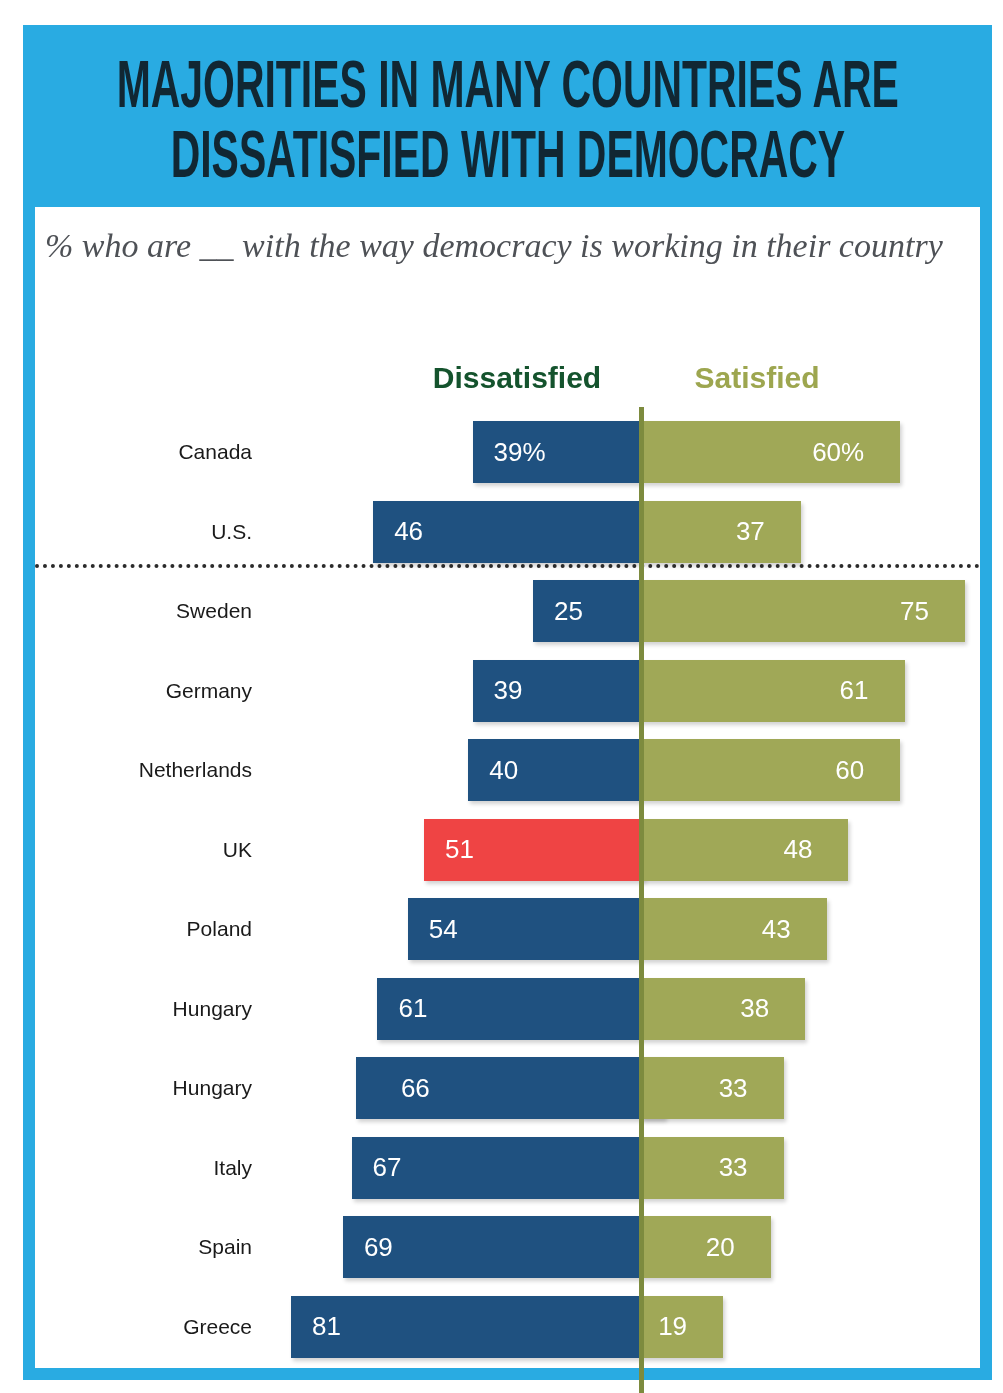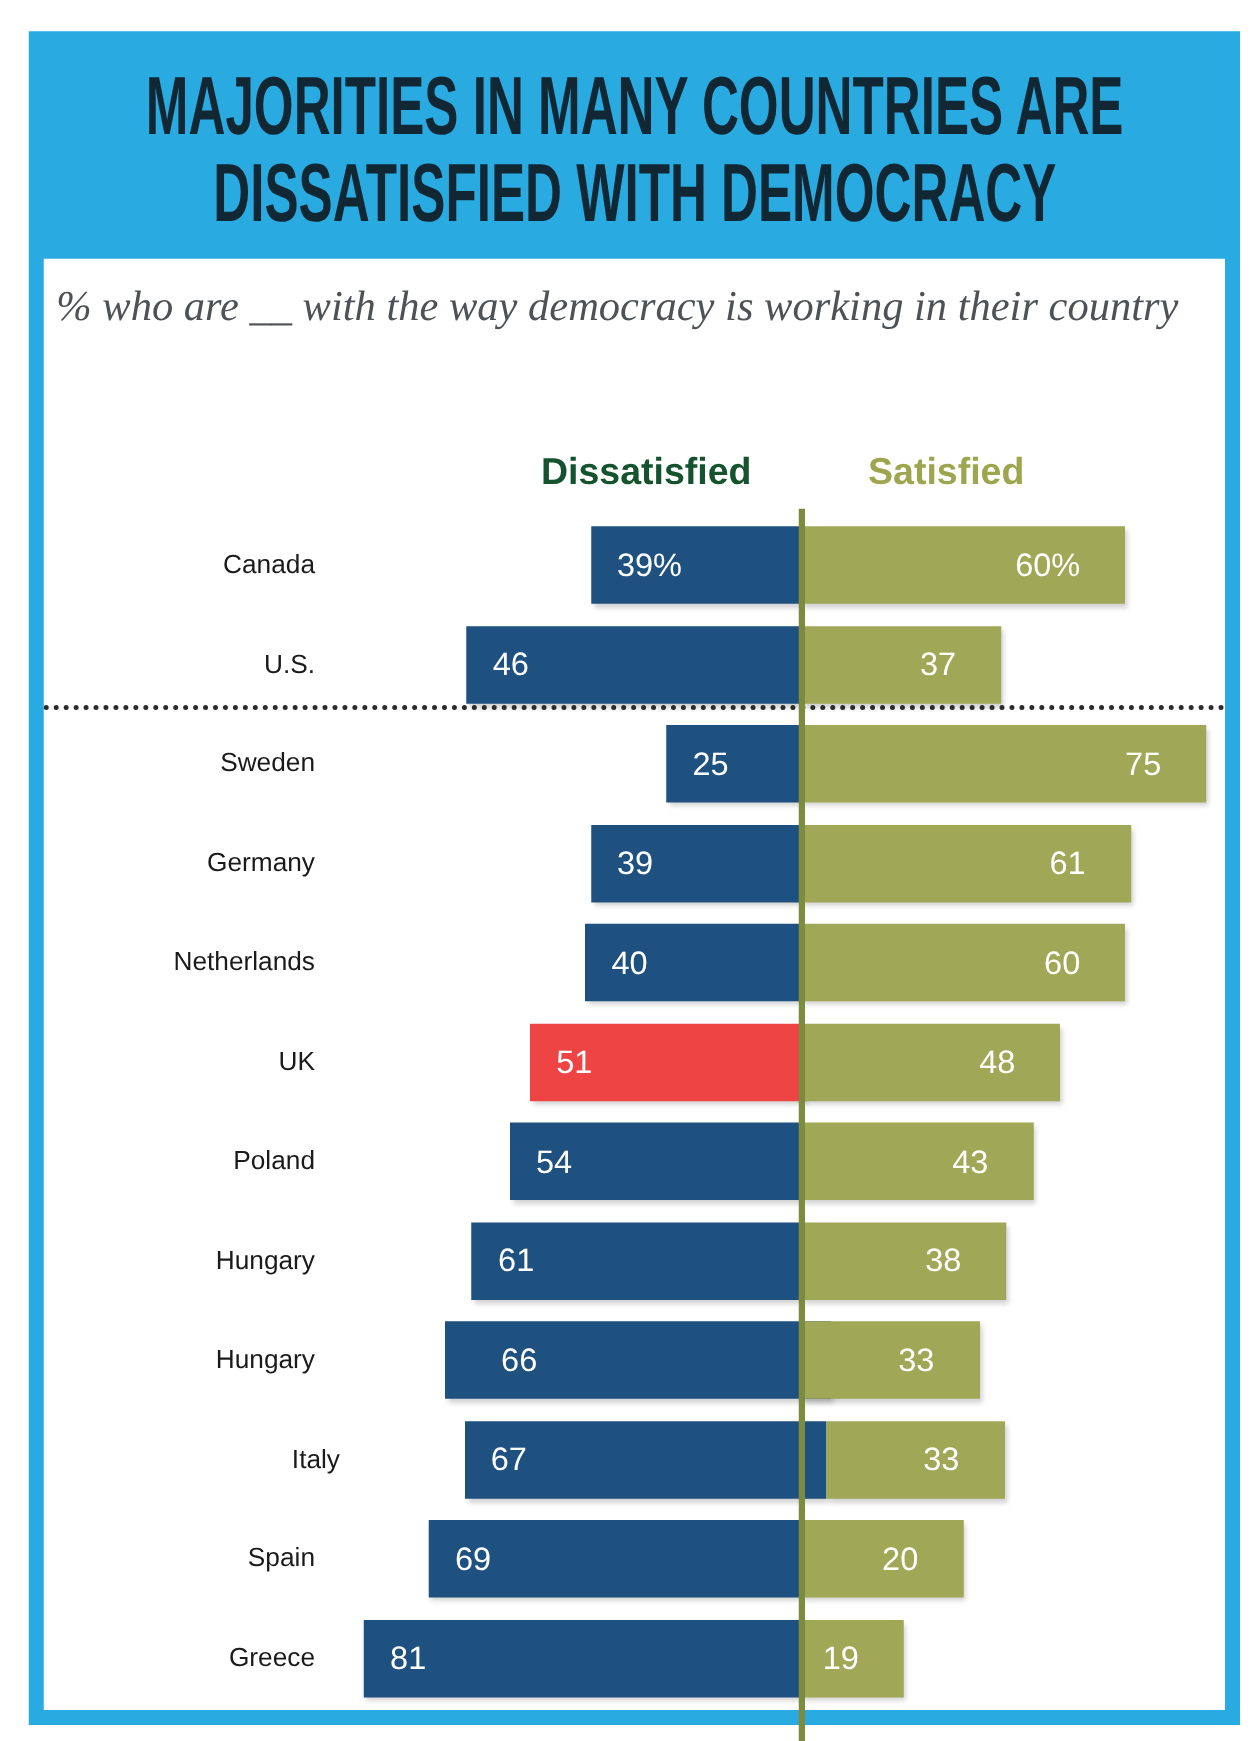--- a/index.html
+++ b/index.html
@@ -154,21 +154,21 @@
         </div>
         <div class="row" style="top: 850px;">
           <div class="country">Hungary</div>
           <div class="bar bar-dis" style="left: 320.88px; width: 285.12px; background: rgb(31, 81, 128); padding-left: 24px;">
             <span class="val">66</span>
           </div>
           <div class="bar bar-sat" style="left: 606px; width: 142.56px; background: rgb(160, 168, 87);">
             <span class="val">33</span>
           </div>
         </div>
-        <div class="row" style="top: 929.5px; margin-left: 20px;">
+        <div class="row" style="top: 929.5px;">
           <div class="country">Italy</div>
           <div class="bar bar-dis" style="left: 316.56px; width: 289.44px; background: rgb(31, 81, 128);">
             <span class="val">67</span>
           </div>
           <div class="bar bar-sat" style="left: 606px; width: 142.56px; background: rgb(160, 168, 87);">
             <span class="val">33</span>
           </div>
         </div>
         <div class="row" style="top: 1009px;">
           <div class="country">Spain</div>

